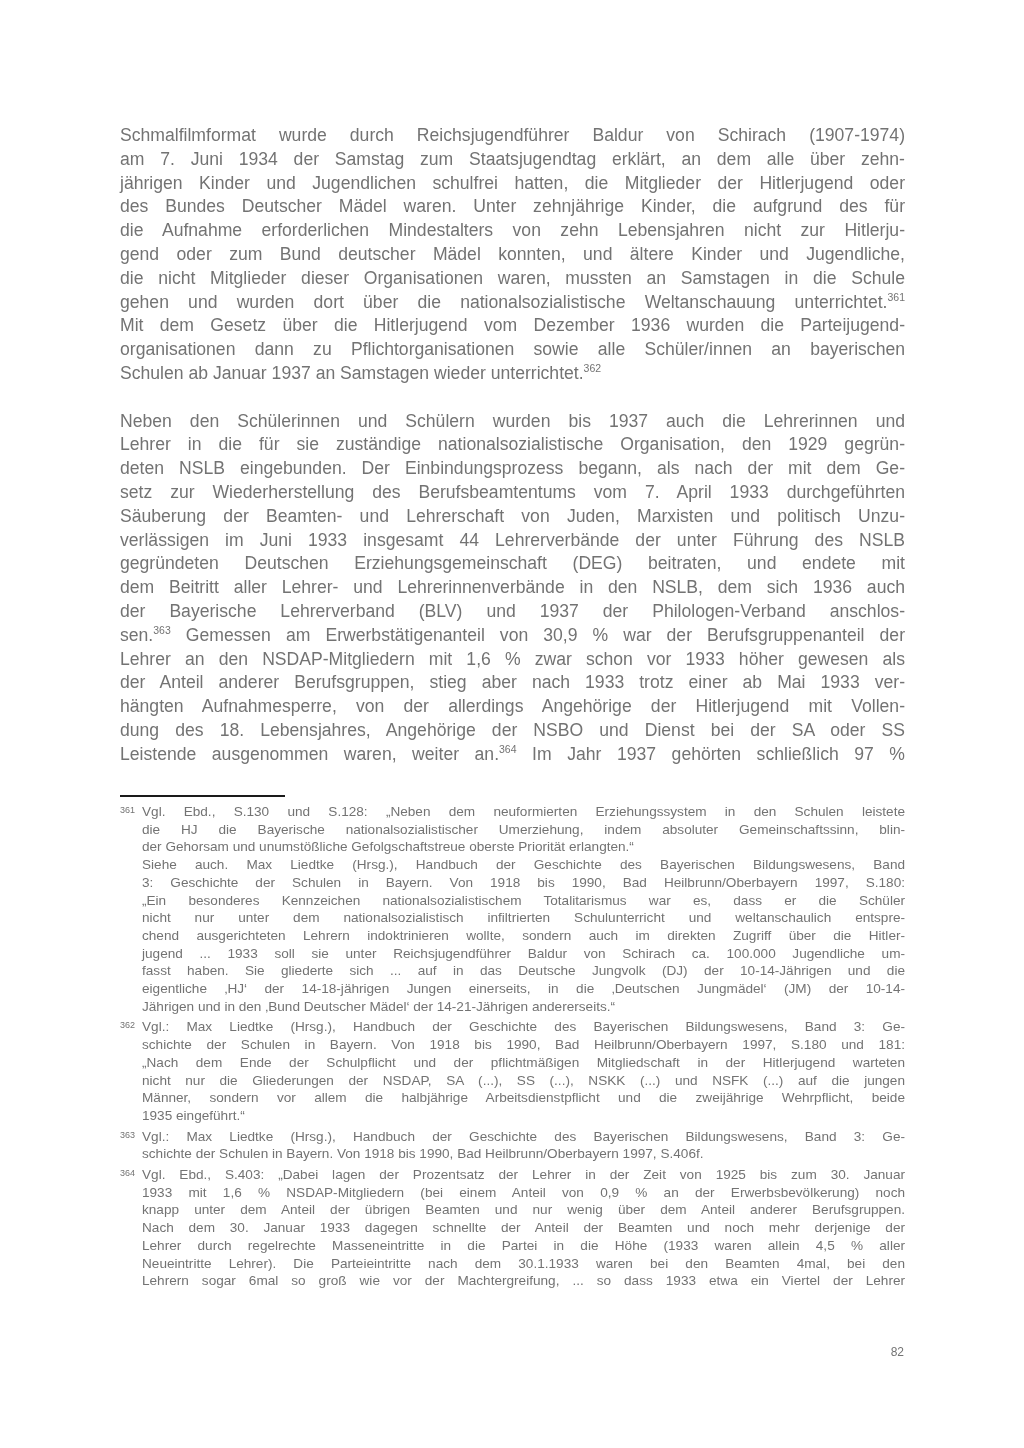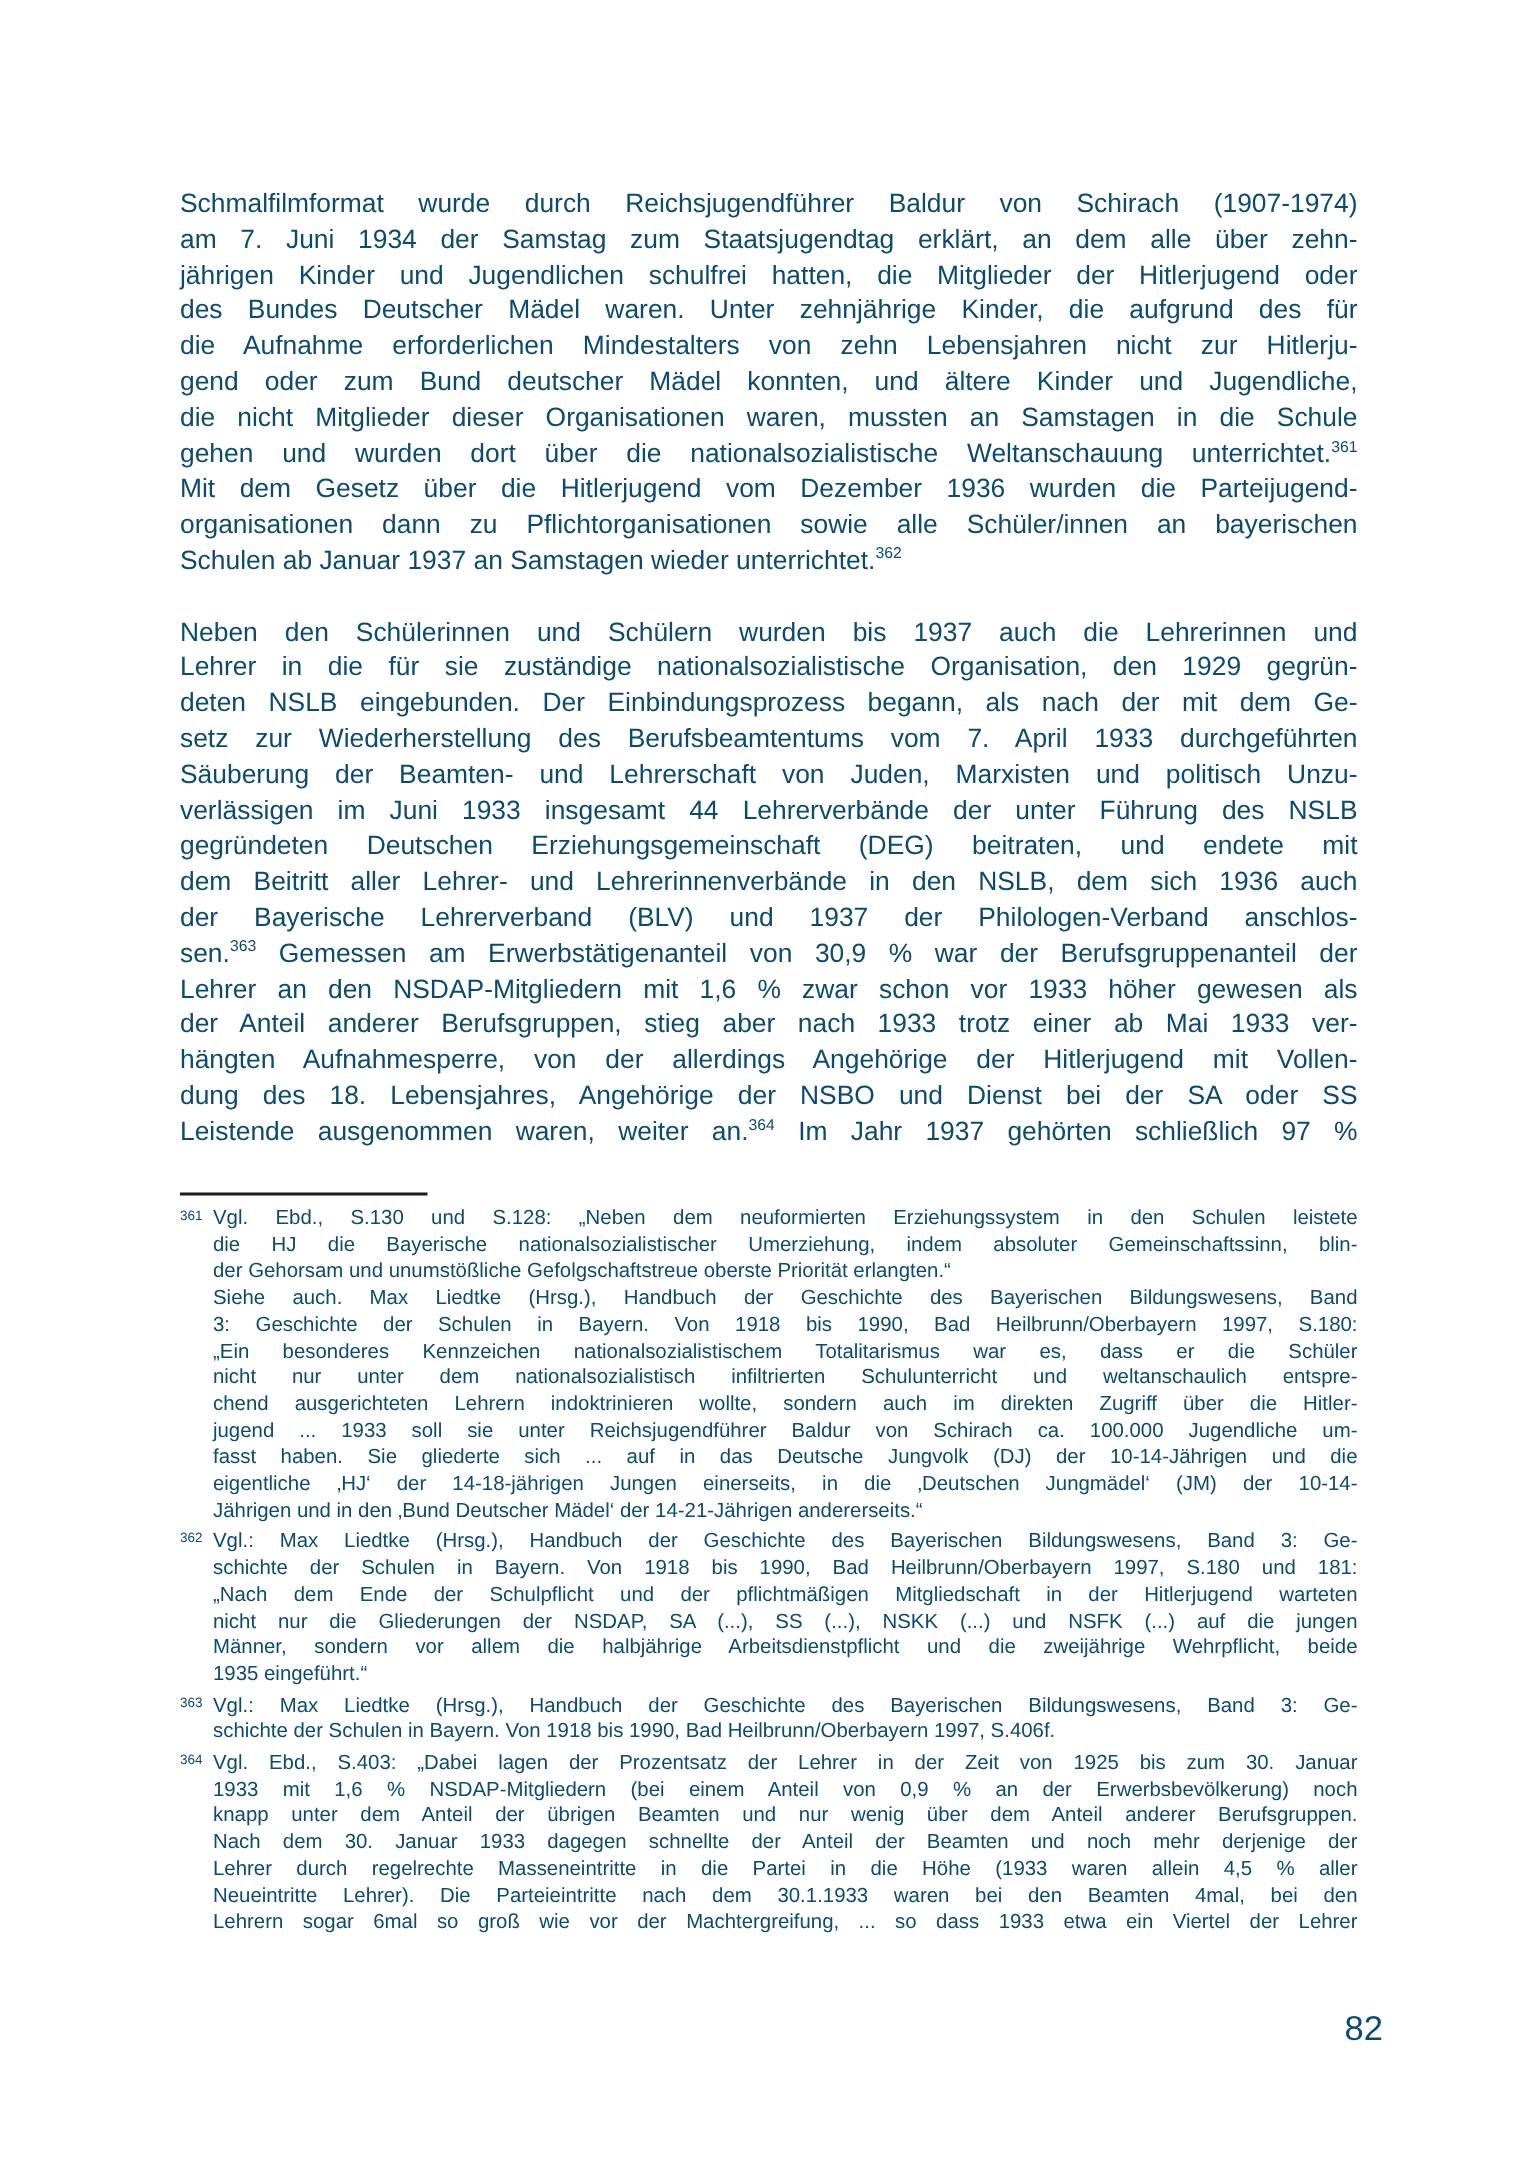--- a/index.html
+++ b/index.html
@@ -1,19 +1,19 @@
 <!DOCTYPE html>
 <html><head>
 <meta charset="utf-8">
 <style>
   html, body { margin: 0; padding: 0; background: #ffffff; }
   body { width: 1024px; height: 1448px; position: relative; overflow: hidden; }
   .page {
     position: absolute; left: 0; top: 0; width: 1024px; height: 1448px;
-    background: #ffffff; color: #0c4a6e;
+    background: #ffffff; color: #737373;
     font-family: "Liberation Sans", sans-serif;
   }
   .body-text {
     position: absolute; left: 120px; top: 124px; width: 785px;
     font-size: 17.6px; line-height: 23.8px;
   }
   .para { margin: 0; text-align: justify; hyphens: manual; }
   .para + .para { margin-top: 23.8px; }
   .line { display: block; text-align: justify; text-align-last: justify; white-space: nowrap; }
   .line.last { text-align-last: left; }
@@ -26,22 +26,22 @@
   .footnotes {
     position: absolute; left: 120px; top: 803px; width: 785px;
     font-size: 13.6px; line-height: 17.7px;
   }
   .fn { position: relative; padding-left: 22px; margin: 0 0 3px 0; }
   .fn .fn-num {
     position: absolute; left: 0; top: 0; font-size: 9px; line-height: 14px;
   }
   .fn .line { white-space: nowrap; }
   .page-number {
-    position: absolute; right: 102px; top: 1341px;
-    font-size: 23px; line-height: 22px;
+    position: absolute; right: 120px; top: 1341px;
+    font-size: 12px; line-height: 22px;
   }
 </style>
 </head>
 <body>
 
 <div class="page">
 
   <div class="body-text">
 
     <div class="para">

